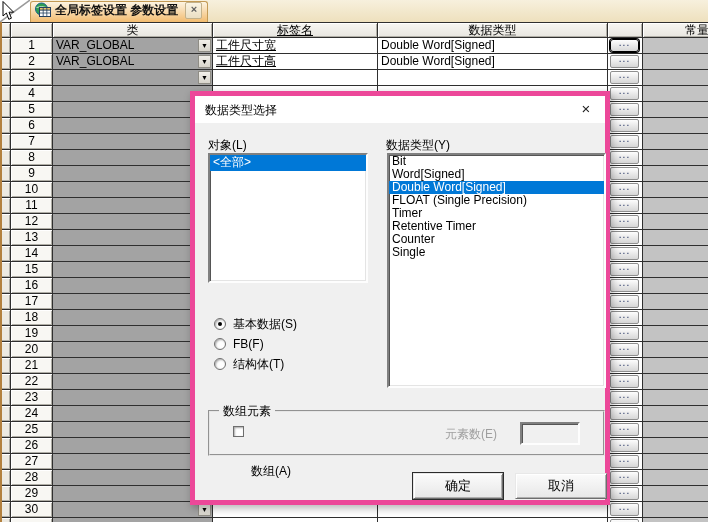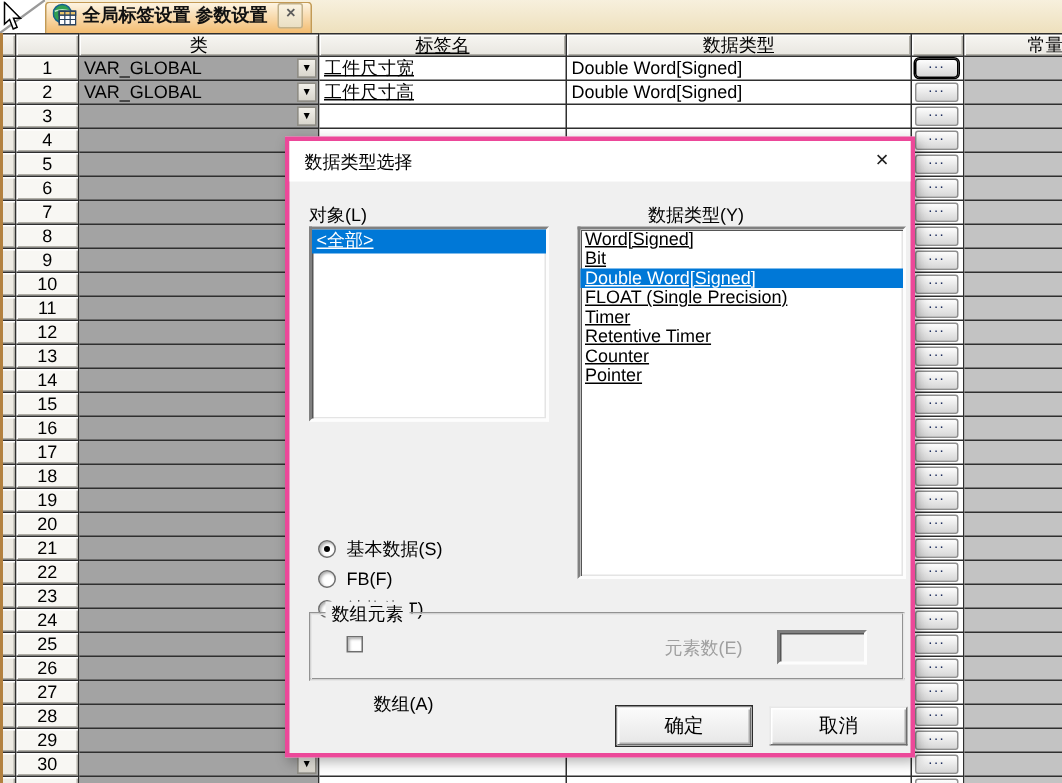--- a/index.html
+++ b/index.html
@@ -41,38 +41,38 @@
   .hd.co-const{text-align:left;padding-left:42px!important;}
   .arrow-btn{position:absolute;right:1px;top:1px;width:13px;height:13px;
     background:linear-gradient(#f2f0ea,#d8d5cc);border:1px solid #8f8d85;box-sizing:border-box;
     font-size:7px;line-height:11px;text-align:center;color:#000;}
   .dots-btn{position:absolute;left:2px;top:1px;width:29px;height:13px;box-sizing:border-box;
     background:linear-gradient(#fdfdfd,#d7d7d7);border:1px solid #8f8f8f;border-radius:2px;
     font-size:10px;line-height:6px;text-align:center;color:#203060;letter-spacing:1px;}
   .dots-btn.focused{border:1px solid #000;box-shadow:0 0 0 1px #000;border-radius:3px;}
   
   #dialog{position:absolute;left:190px;top:91px;width:420px;height:414px;background:#f0f0f0;
-    border:3px solid #ec4899;box-sizing:border-box;box-shadow:2px 3px 8px rgba(0,0,0,.30);z-index:10;}
+    border:5px solid #ec4899;box-sizing:border-box;box-shadow:2px 3px 8px rgba(0,0,0,.30);z-index:10;}
   #dlg-titlebar{position:absolute;left:0;top:0;width:100%;height:27px;background:#fff;}
   #dlg-title{position:absolute;left:10px;top:6px;font-size:12px;color:#000;}
   #dlg-close{position:absolute;right:9px;top:3px;width:20px;height:20px;font-size:15px;line-height:20px;
     text-align:center;color:#222;}
   .dlg-label{position:absolute;font-size:12px;color:#000;}
   .sunken{background:#fff;border:2px solid;border-color:#808080 #fdfdfd #fdfdfd #808080;
     box-shadow:inset 1px 1px 0 #555,inset -1px -1px 0 #e4e4e4;box-sizing:border-box;}
   #lb-object{position:absolute;left:13px;top:57px;width:160px;height:130px;}
   #lb-types {position:absolute;left:192px;top:57px;width:219px;height:235px;}
-  .lb-item{height:16px;font-size:12px;line-height:15px;padding-left:3px;white-space:nowrap;overflow:hidden;color:#000;text-decoration:underline;}
+  .lb-item{height:16px;font-size:12px;line-height:15px;padding-left:3px;white-space:nowrap;overflow:hidden;color:#000;}
   #lb-types .lb-item{height:13px;line-height:13px;}
   .lb-item.sel{color:#fff;}
   .groupbox{position:absolute;border:2px groove #e6e6e6;box-sizing:border-box;}
   .groupbox .legend{position:absolute;top:-9px;left:9px;background:#f0f0f0;padding:0 4px;font-size:12px;}
   #grp-class{left:13px;top:207px;width:160px;height:85px;}
   #grp-array{left:13px;top:314px;width:397px;height:46px;}
-  #radio-host{position:absolute;left:19px;top:218px;margin-top:44px;}
+  #radio-host{position:absolute;left:19px;top:218px;}
   .opt-row{display:flex;align-items:center;height:20px;gap:7px;font-size:12px;}
   .radio{width:12px;height:12px;border-radius:50%;background:#fff;border:1px solid #6e6e6e;
     box-shadow:inset 1px 1px 2px #aaa;box-sizing:border-box;position:relative;flex:0 0 auto;}
   .radio.sel::after{content:"";position:absolute;left:3px;top:3px;width:4px;height:4px;border-radius:50%;background:#000;}
   #array-check{position:absolute;left:38px;top:330px;width:11px;height:11px;background:#fff;
     border:1px solid #6e6e6e;box-shadow:inset 1px 1px 2px #aaa;box-sizing:border-box;}
   #array-check-label{left:56px;top:329px;margin-top:38px;}
   #count-label{left:250px;top:330px;color:#9f9f9f;}
   #count-input{position:absolute;left:325px;top:326px;width:60px;height:23px;background:#f0f0f0;
     border:2px solid;border-color:#808080 #fdfdfd #fdfdfd #808080;
@@ -476,30 +476,30 @@
     <div id="dlg-titlebar">
       <span id="dlg-title">数据类型选择</span>
       <span id="dlg-close">×</span>
     </div>
 
     <span class="dlg-label" style="left:13px;top:41px;">对象(L)</span>
     <div id="lb-object" class="sunken">
         <div class="lb-item sel" style="background: rgb(0, 120, 215);">&lt;全部&gt;</div>
       </div>
 
-    <span class="dlg-label" style="left:191px;top:41px;margin-left:48px;">数据类型(Y)</span>
+    <span class="dlg-label" style="left:191px;top:41px;">数据类型(Y)</span>
     <div id="lb-types" class="sunken">
+        <div class="lb-item">Bit</div>
         <div class="lb-item">Word[Signed]</div>
-        <div class="lb-item">Bit</div>
         <div class="lb-item sel" style="background: rgb(0, 120, 215);">Double Word[Signed]</div>
         <div class="lb-item">FLOAT (Single Precision)</div>
         <div class="lb-item">Timer</div>
         <div class="lb-item">Retentive Timer</div>
         <div class="lb-item">Counter</div>
-        <div class="lb-item">Pointer</div>
+        <div class="lb-item">Single</div>
       </div>
 
     <div id="radio-host">
         <div class="opt-row">
           <div class="radio sel"></div>
           <div>基本数据(S)</div>
         </div>
         <div class="opt-row">
           <div class="radio"></div>
           <div>FB(F)</div>

